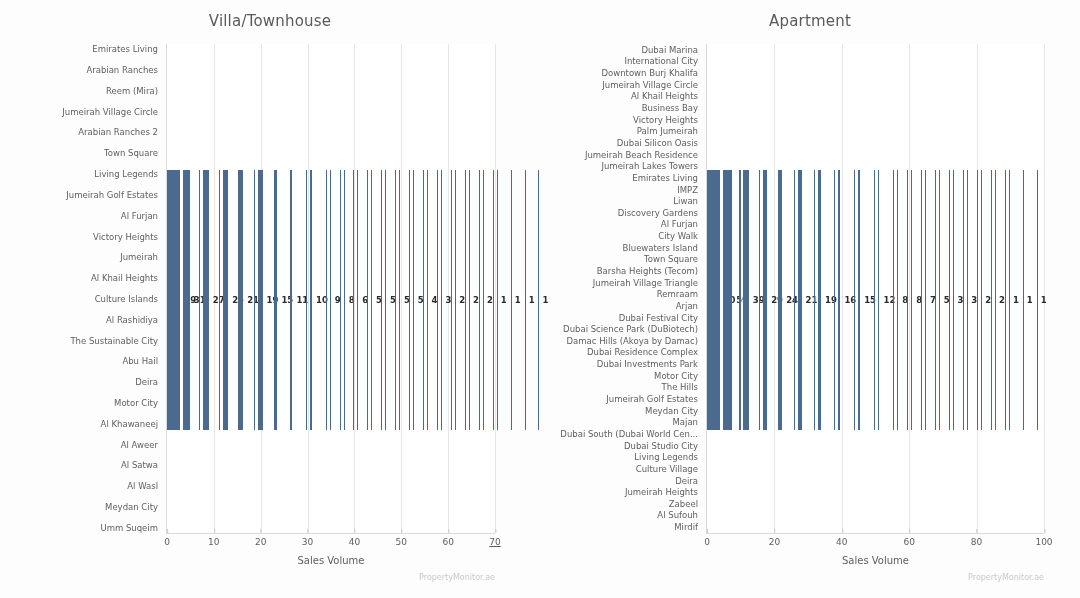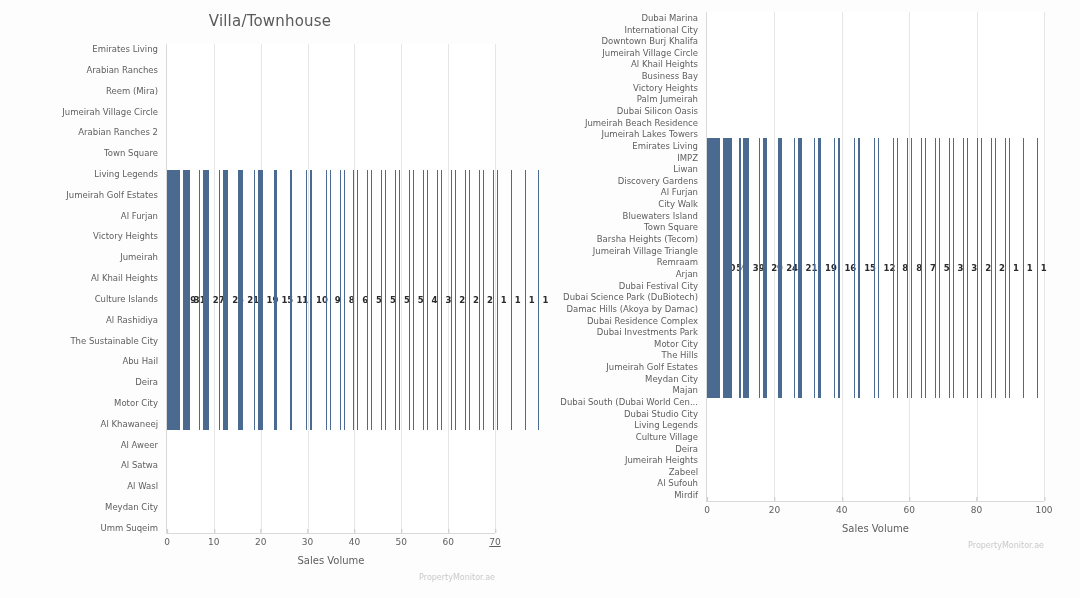--- a/index.html
+++ b/index.html
@@ -114,21 +114,21 @@
 
   
   .ylabels {
     position: absolute;
     top: 0;
     bottom: 0;
     width: 160px;
     left: -164px;
     display: flex;
     flex-direction: column;
-    justify-content: center;
+    justify-content: flex-start;
   }
   .ylabel {
     flex: 1 1 0;
     min-height: 0;
     display: flex;
     align-items: center;
     justify-content: flex-end;
     text-align: right;
     font-size: 8.5px;
     color: #5e5e5e;
@@ -449,20 +449,21 @@
           <div class="xtick" style="left: 71.4286%;">50<div class="tickmark" style="left: 50%;"></div></div>
           <div class="xtick" style="left: 85.7143%;">60<div class="tickmark" style="left: 50%;"></div></div>
           <div class="xtick" style="left: 100%; text-decoration: underline;">70<div class="tickmark" style="left: 50%;"></div></div>
         </div>
       <div class="xaxis-title">Sales Volume</div>
       <div class="watermark">PropertyMonitor.ae</div>
     </div>
   </div>
 
   <div class="panel panel-right">
+    <div class="chart-title">Apartment</div>
     <div class="plot plot-right" id="plot-1">
       <div class="gridlines" id="grid-1">
           <div class="gridline" style="left: 20%;"></div>
           <div class="gridline" style="left: 40%;"></div>
           <div class="gridline" style="left: 60%;"></div>
           <div class="gridline" style="left: 80%;"></div>
           <div class="gridline" style="left: 100%;"></div>
         </div>
       <div class="bars" id="bars-1">
           <div class="bar-row">

